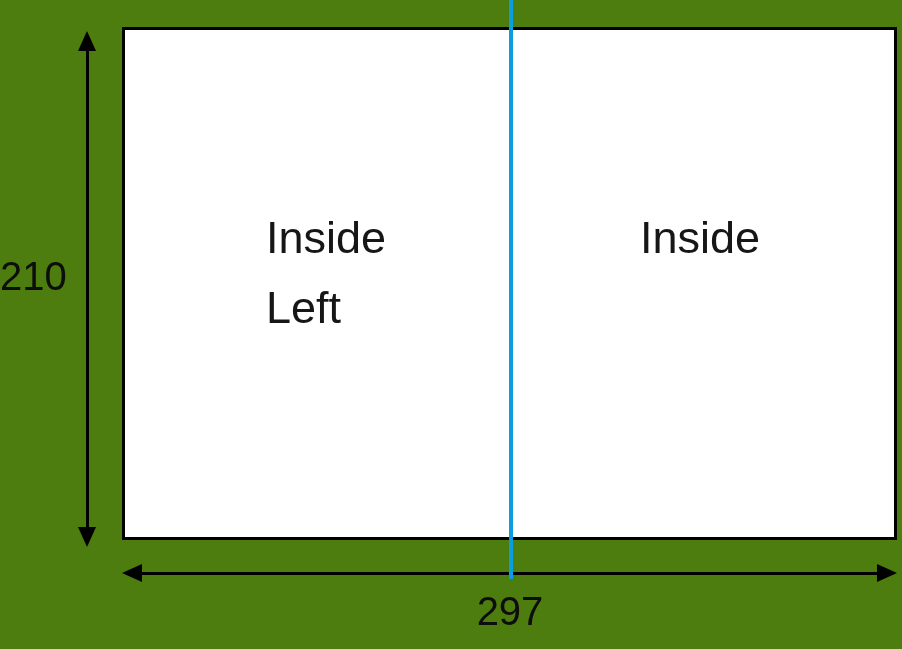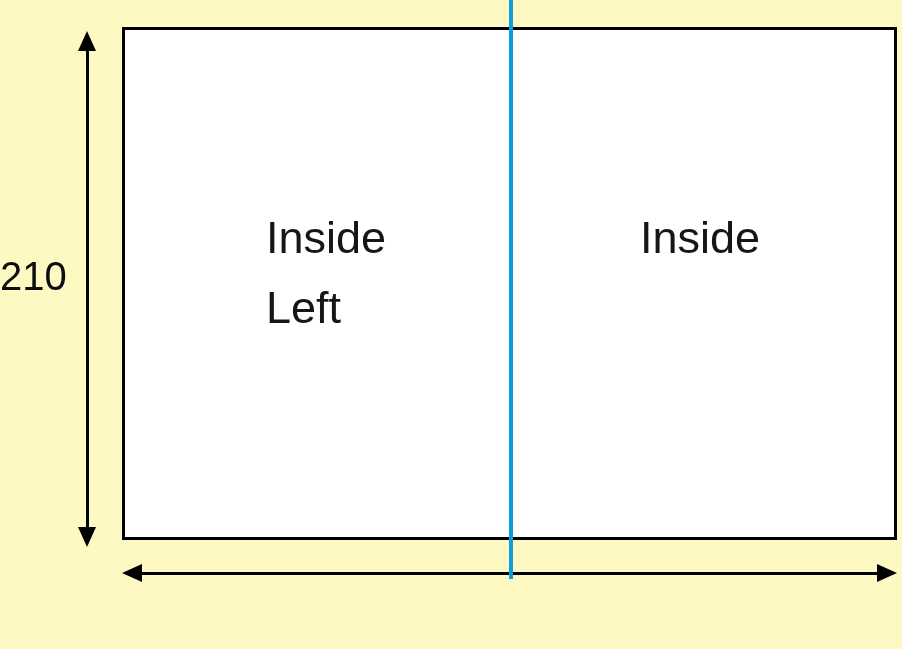--- a/index.html
+++ b/index.html
@@ -5,21 +5,21 @@
   html, body {
     margin: 0;
     padding: 0;
     background: #ffffff;
     font-family: "Liberation Sans", sans-serif;
   }
   .canvas {
     position: relative;
     width: 902px;
     height: 649px;
-    background: #fef9c3;
+    background: #4d7c0f;
     overflow: hidden;
   }
   
   .spread-rect {
     position: absolute;
     left: 122px;
     top: 27px;
     width: 775px;
     height: 513px;
     box-sizing: border-box;
@@ -118,20 +118,21 @@
 
   <div class="shaft-v"></div>
   <div class="ah ah-up"></div>
   <div class="ah ah-down"></div>
 
   <div class="shaft-h"></div>
   <div class="ah ah-left"></div>
   <div class="ah ah-right"></div>
 
   <div class="dim-value dim-height-value">210</div>
+  <div class="dim-value dim-width-value">297</div>
 
   <div class="page-label left">
     <div>Inside</div>
     <div>Left</div>
   </div>
   <div class="page-label right">
     <div>Inside</div>
   </div>
 
 </div>

